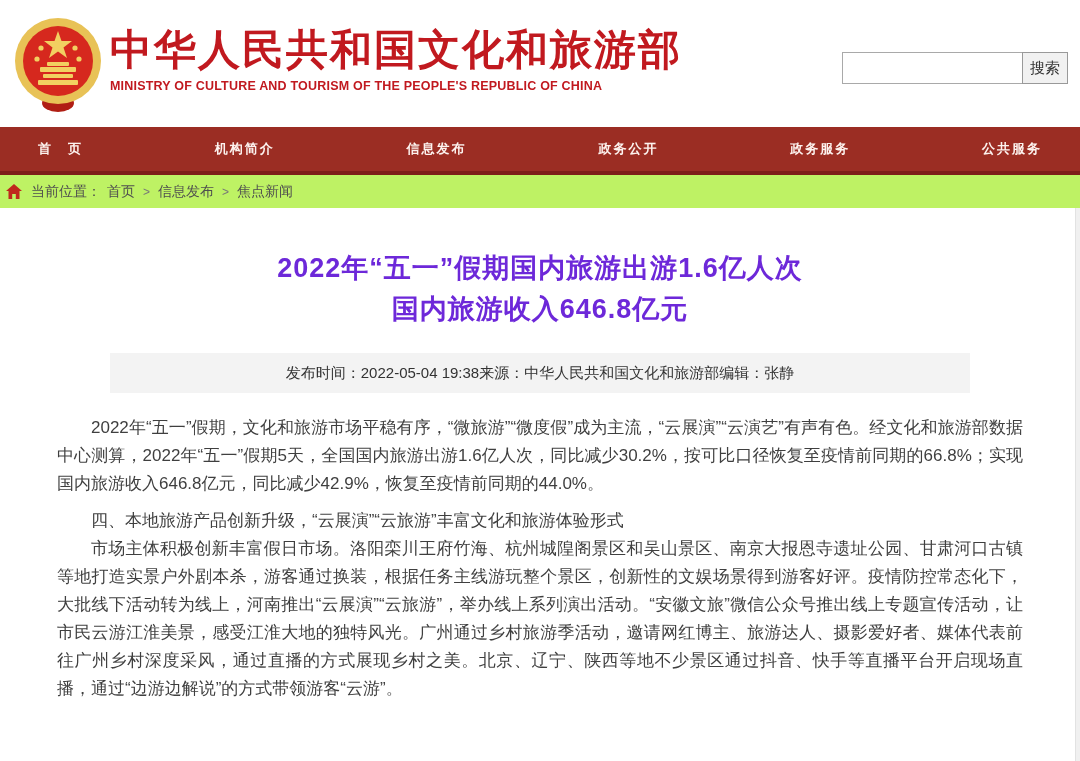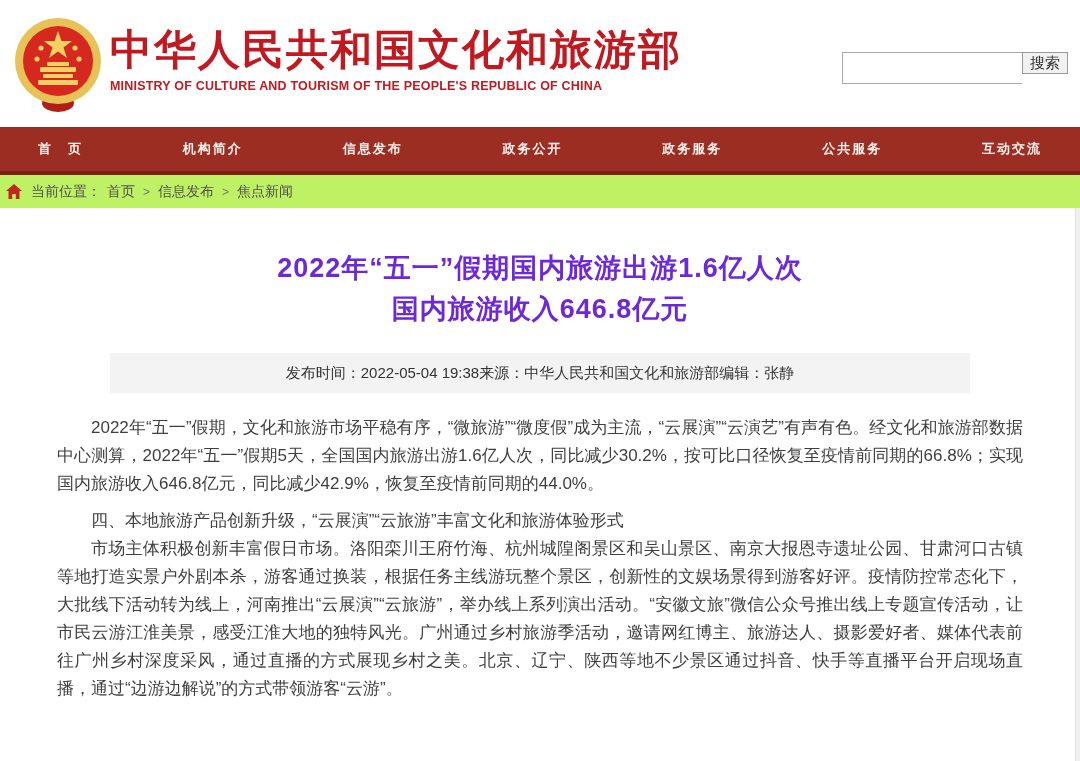--- a/index.html
+++ b/index.html
@@ -12,21 +12,21 @@
   .emblem{position:absolute;left:14px;top:15px;width:88px;height:100px;}
   .brand{position:absolute;left:110px;top:26px;}
   .site-title{font-size:42px;font-weight:bold;color:#c1191f;letter-spacing:2px;line-height:48px;}
   .site-subtitle{font-size:12.5px;font-weight:bold;color:#c1191f;margin-top:5px;letter-spacing:0.2px;}
   .search{position:absolute;right:12px;top:52px;display:flex;align-items:stretch;}
   .search input{
     width:180px;height:32px;border:1px solid #a9a9a9;border-right:none;outline:none;
     font-size:15px;padding:0 6px;box-sizing:border-box;background:#fff;
   }
   .search button{
-    width:46px;height:22px;border:1px solid #999;background:#f1f1f1;color:#333;
+    width:46px;height:32px;border:1px solid #999;background:#f1f1f1;color:#333;
     font-size:15px;cursor:pointer;font-family:Liberation Sans, sans-serif;padding:0;
   }
   
   .main-nav{
     height:44px;background:#9b2d23;border-bottom:4px solid #7d1e18;
     display:flex;justify-content:space-between;align-items:center;padding:0 38px;
   }
   .nav-item{
     color:#fdf3ef;font-size:13px;font-weight:bold;letter-spacing:2px;
     text-decoration:none;line-height:44px;cursor:pointer;
@@ -93,21 +93,20 @@
   </div>
 </header>
 
 <nav class="main-nav">
   <a class="nav-item">首　页</a>
   <a class="nav-item">机构简介</a>
   <a class="nav-item">信息发布</a>
   <a class="nav-item">政务公开</a>
   <a class="nav-item">政务服务</a>
   <a class="nav-item">公共服务</a>
-  <a class="nav-item">互动交流</a>
 </nav>
 
 <div class="breadcrumb-bar">
   <span class="home-icon">
     <svg width="16" height="15" viewBox="0 0 16 15">
       <polygon points="8,0 16,7 13.5,7 13.5,15 9.8,15 9.8,10 6.2,10 6.2,15 2.5,15 2.5,7 0,7" fill="#c0271d"></polygon>
     </svg>
   </span>
   <span class="crumb-label">当前位置：</span>
   <a class="crumb-link">首页</a>

